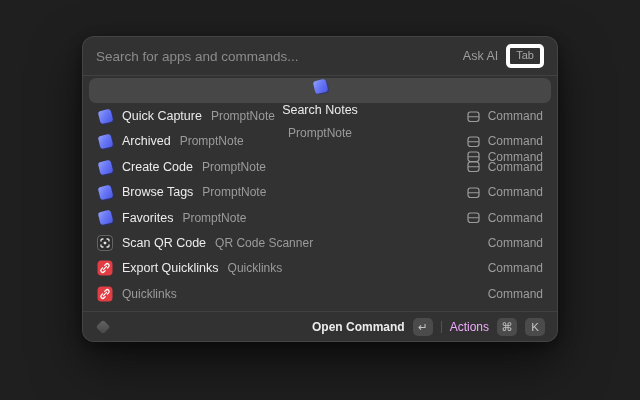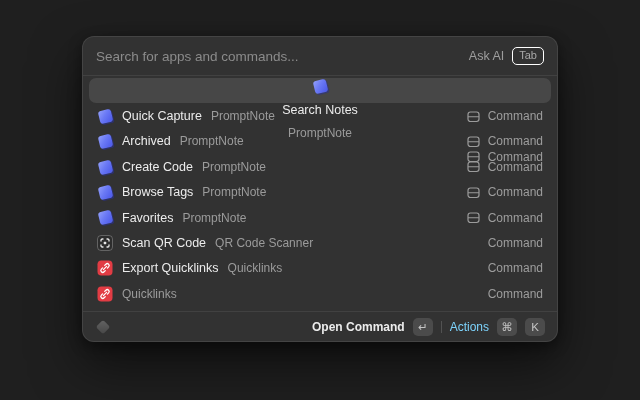--- a/index.html
+++ b/index.html
@@ -41,21 +41,21 @@
   }
   .search-input::placeholder { color: #8b8b8b; opacity: 1; }
   .ask-ai {
     display: flex;
     align-items: center;
     gap: 8px;
     cursor: default;
   }
   .ask-ai-label { color: #9d9d9d; font-size: 12.5px; }
   .tab-key {
-    border: 1px solid #ffffff;
+    border: 4px solid #ffffff;
     border-radius: 5px;
     color: #a8a8a8;
     font-size: 11px;
     padding: 1.5px 6px;
     line-height: 1.2;
   }
   .divider { height: 1px; background: rgba(255,255,255,0.075); flex: 0 0 1px; }
   
   .list {
     flex: 1 1 auto;
@@ -131,21 +131,21 @@
     padding: 0 4px;
     background: #4b4b4b;
     border-radius: 5px;
     color: #c3c3c3;
     font-size: 11.5px;
     display: flex;
     align-items: center;
     justify-content: center;
   }
   .footer-sep { width: 1px; height: 12px; background: #525252; margin: 0 4px; }
-  .actions-label { color: #7dd3fc; font-size: 12px; }
+  .actions-label { color: #f0abfc; font-size: 12px; }
   .footer-btn { display: flex; align-items: center; gap: 8px; cursor: default; }
 </style>
 </head>
 <body>
 
 <div class="window">
 
   <div class="searchbar">
     <input class="search-input" type="text" placeholder="Search for apps and commands..." style="">
     <div class="ask-ai">

